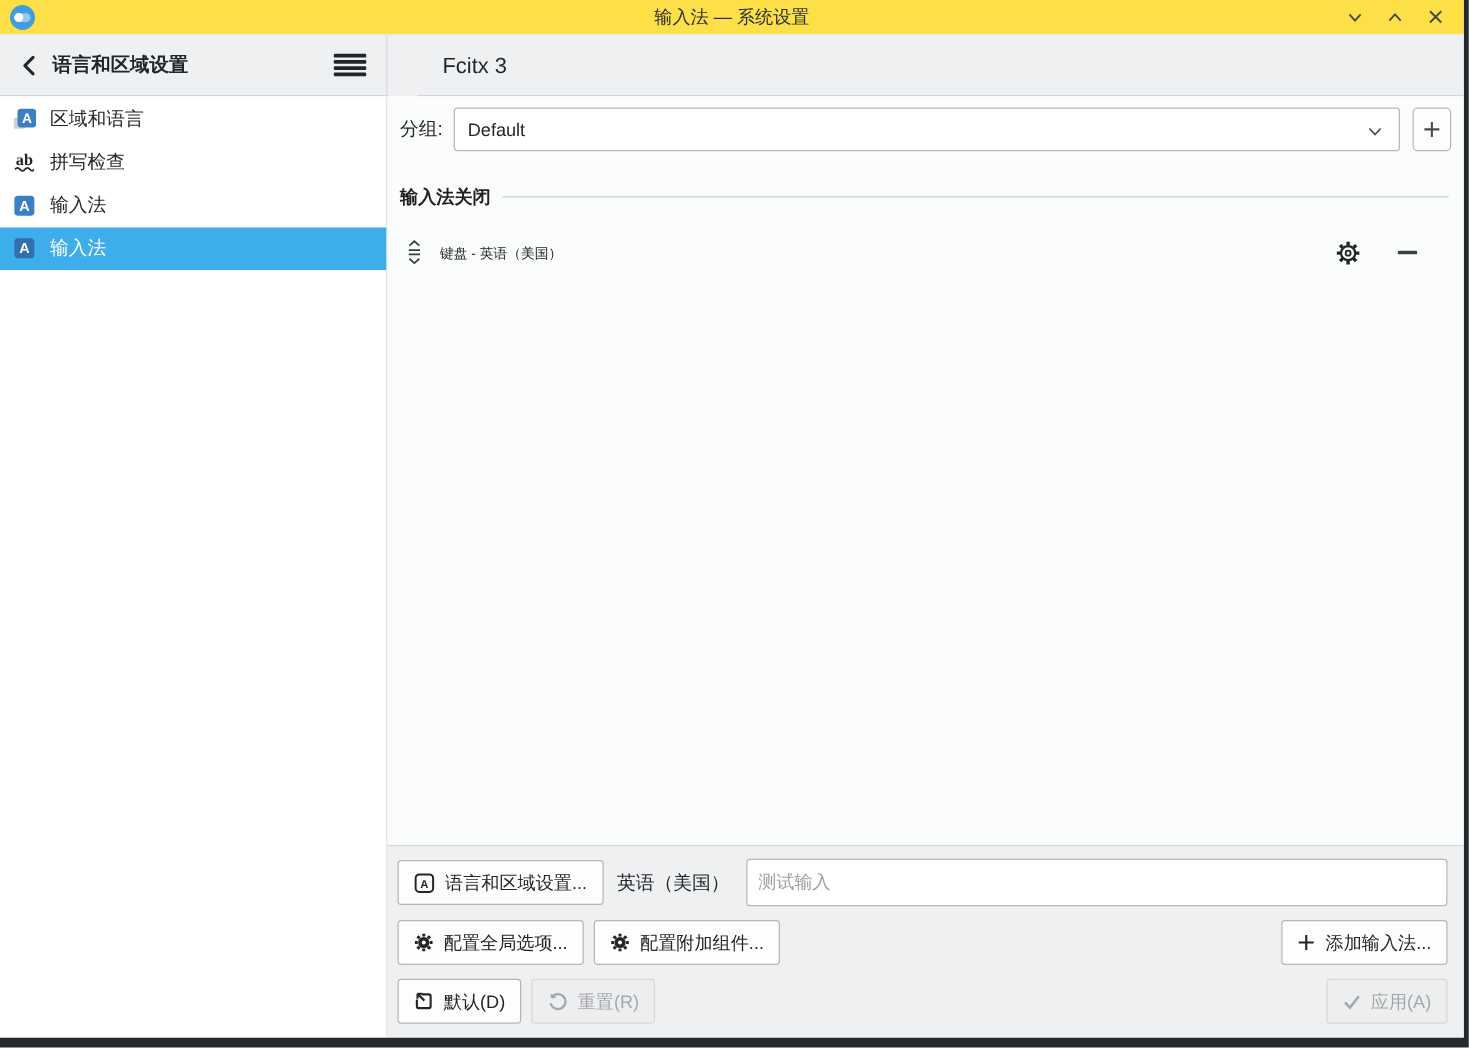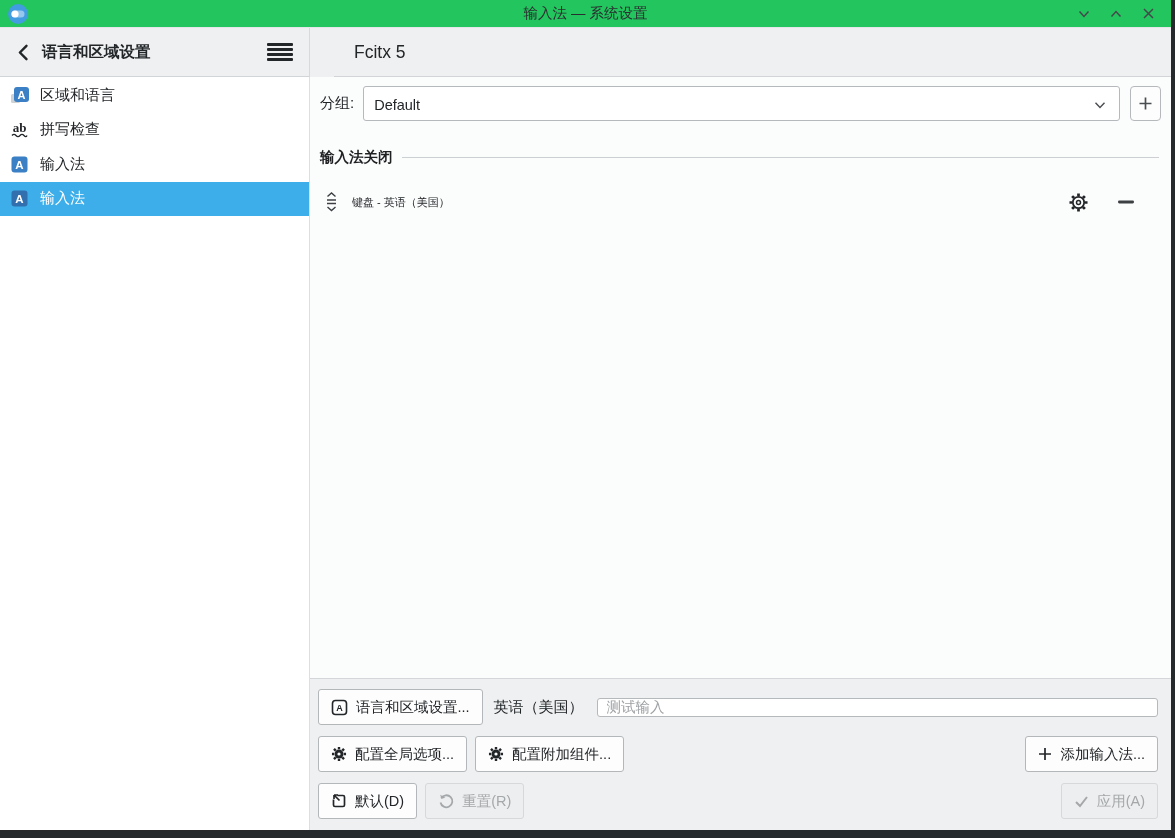--- a/index.html
+++ b/index.html
@@ -13,21 +13,21 @@
   }
   .window {
     position: absolute; left: 0; top: 0;
     width: 1171px; height: 830px;
     background: #eff0f1;
     display: flex; flex-direction: column;
   }
   
   .titlebar {
     height: 28px; flex: 0 0 28px;
-    background: #22c55e;
+    background: #fde047;
     border-bottom: 1px solid #e4e6e8;
     display: flex; align-items: center;
     position: relative;
   }
   .app-icon { width: 22px; height: 22px; margin-left: 7px; }
   .titlebar-title {
     position: absolute; left: 0; right: 0; text-align: center;
     font-size: 14.5px; color: #2b2e30;
   }
   .titlebar-controls {
@@ -112,21 +112,21 @@
     display: inline-flex; align-items: center; gap: 8px;
     padding: 0 12px; font-size: 14.5px; color: #232629;
     white-space: nowrap; cursor: default;
   }
   .btn .bicon { display: flex; align-items: center; justify-content: center; }
   .btn.disabled {
     background: #edeeef; border-color: #d6d8da; color: #a5a8aa;
   }
   .layout-label { font-size: 15px; margin: 0 13px 0 11px; white-space: nowrap; }
   .test-input {
-    flex: 1; height: 19px; background: #ffffff;
+    flex: 1; height: 38px; background: #ffffff;
     border: 1px solid #b6b9bb; border-radius: 3px;
     padding: 0 9px; font-size: 14.5px; color: #232629;
     font-family: "Liberation Sans", "DejaVu Sans", sans-serif;
     outline: none;
   }
   .test-input::placeholder { color: #9da0a3; opacity: 1; }
   .tb-spacer { flex: 1; }
   .gap8 { width: 8px; flex: 0 0 8px; }
   .footer-row { margin-top: 1px; }
   svg { display: block; }
@@ -171,21 +171,21 @@
       </span>
       <span class="sidebar-header-title">语言和区域设置</span>
       <span class="hamburger-btn">
         <i></i>
           <i></i>
           <i></i>
           <i></i>
       </span>
     </div>
     <div class="main-header">
-      <span class="main-title">Fcitx 5</span>
+      <span class="main-title">Fcitx 3</span>
     </div>
   </div>
 
   <div class="body-row">
 
     <div class="sidebar">
       <div class="side-item">
         <span class="side-icon">
           <svg width="19" height="19" viewBox="0 0 19 19">
             <rect x="1" y="8" width="9" height="9" rx="1.5" fill="#cfd2d4"></rect>

